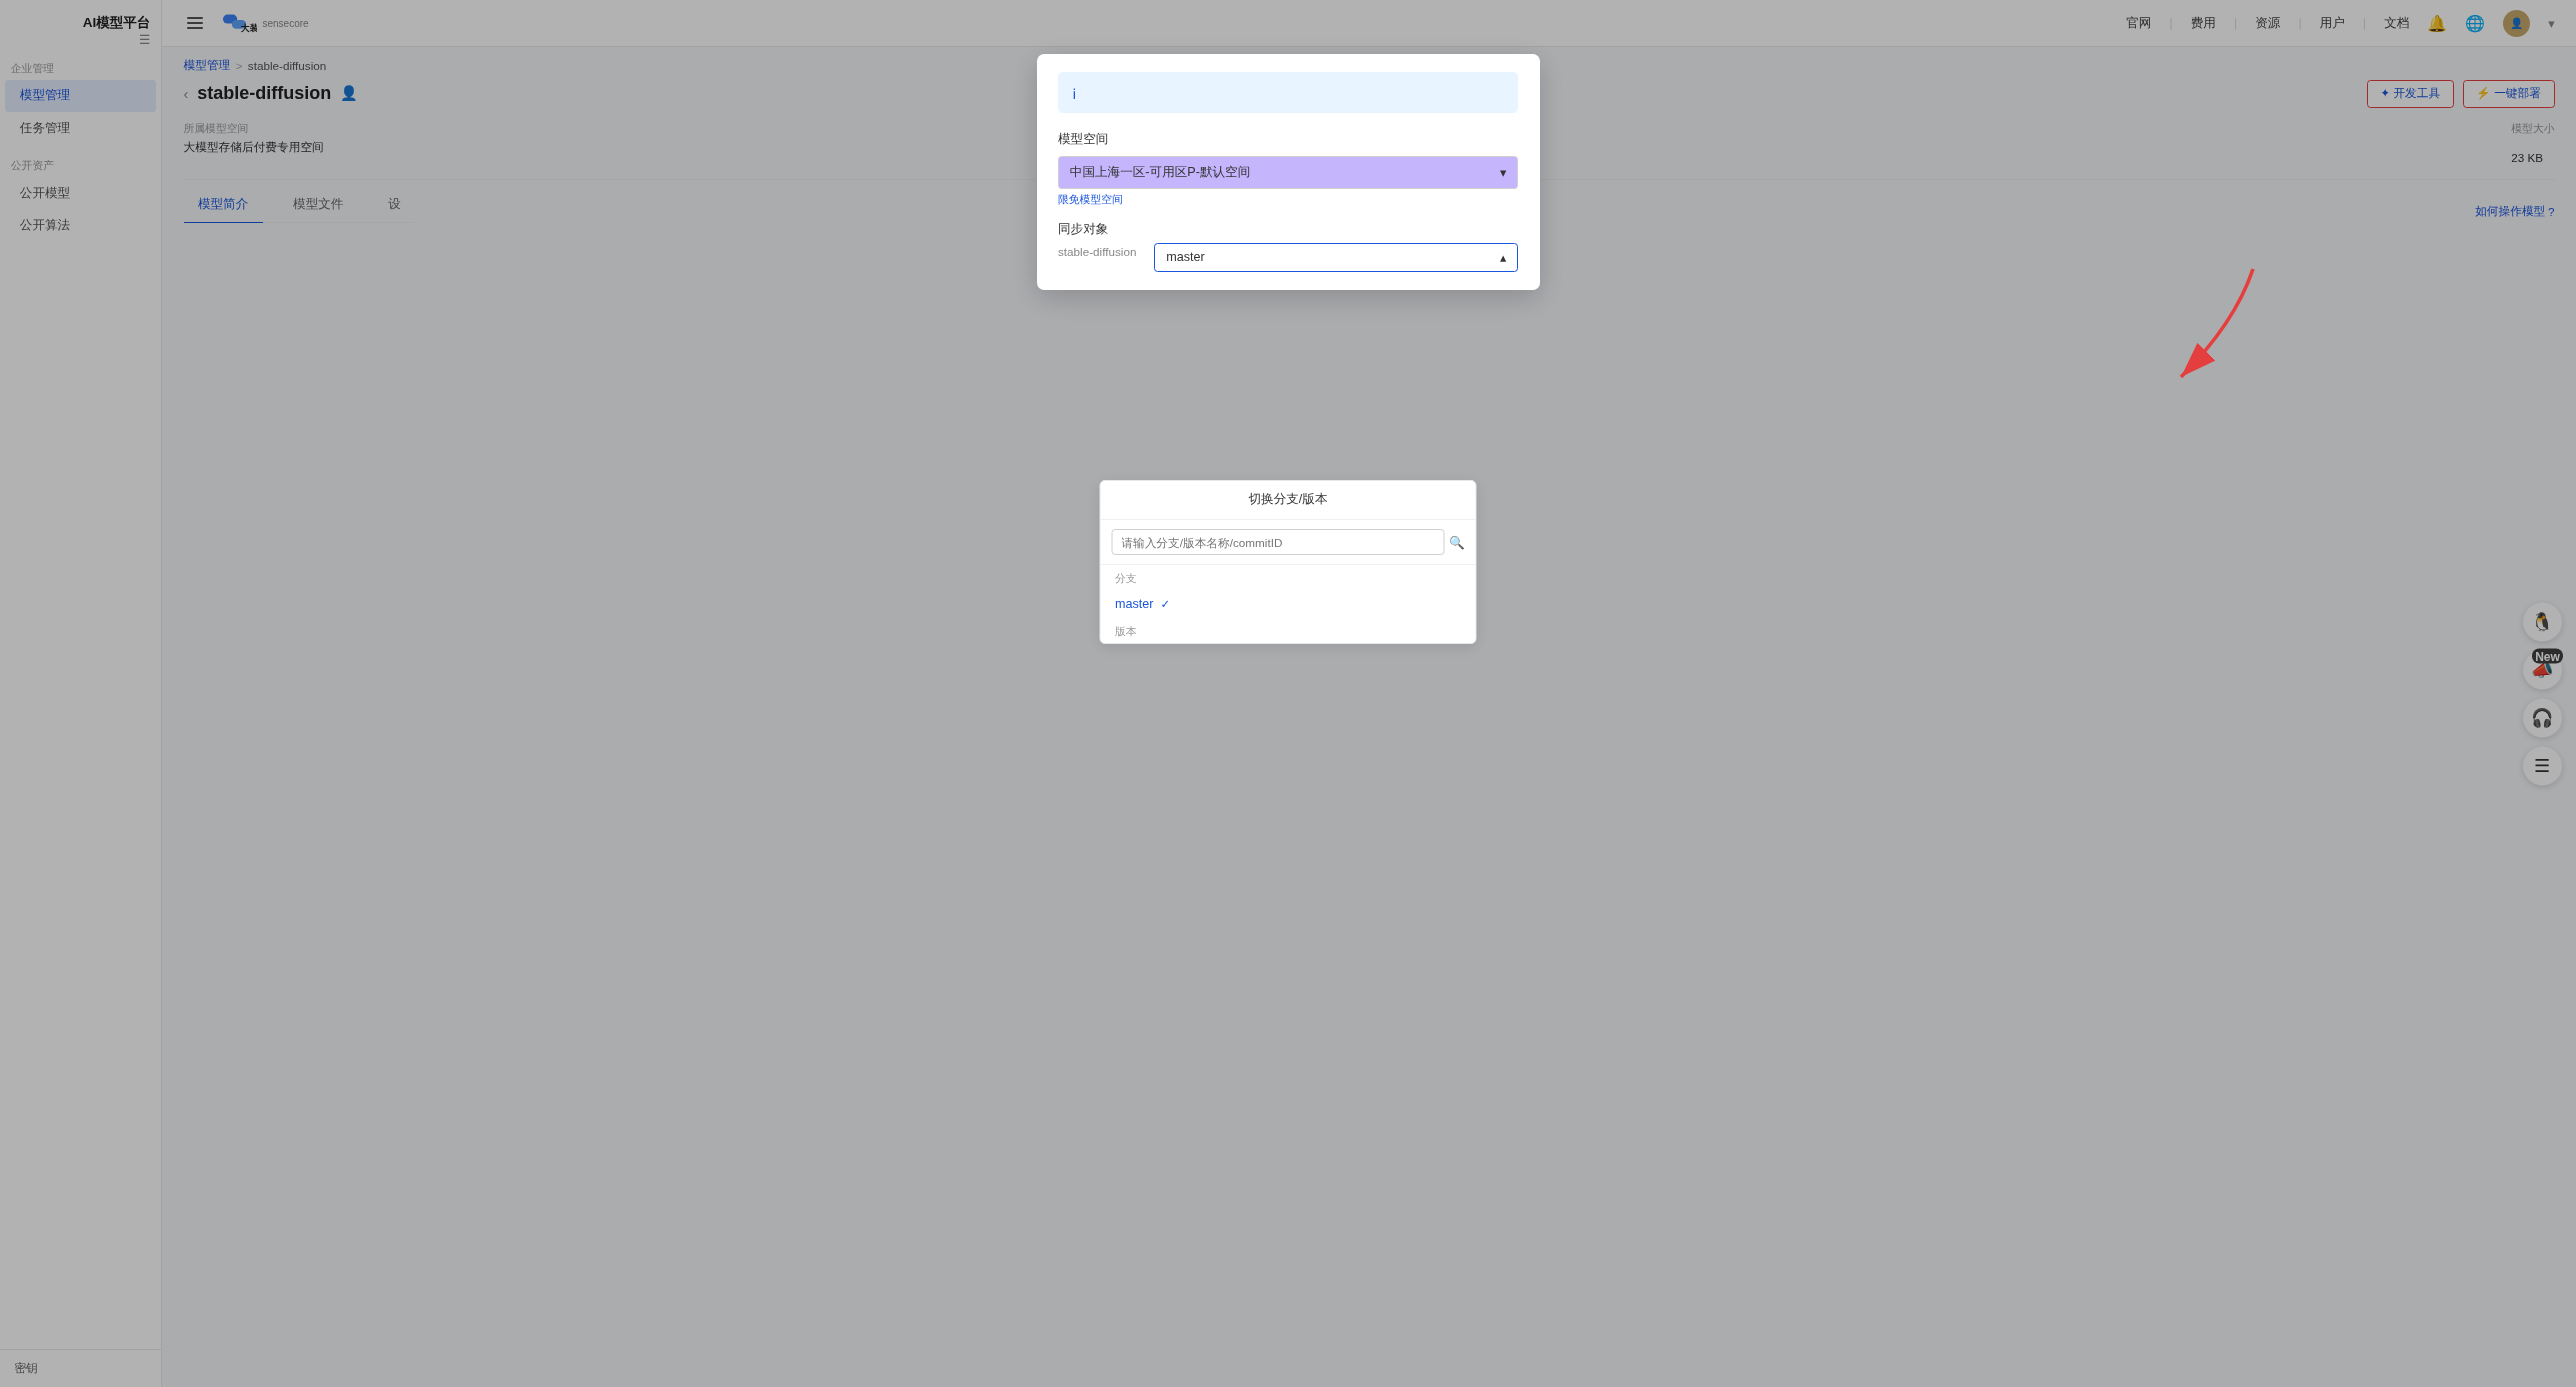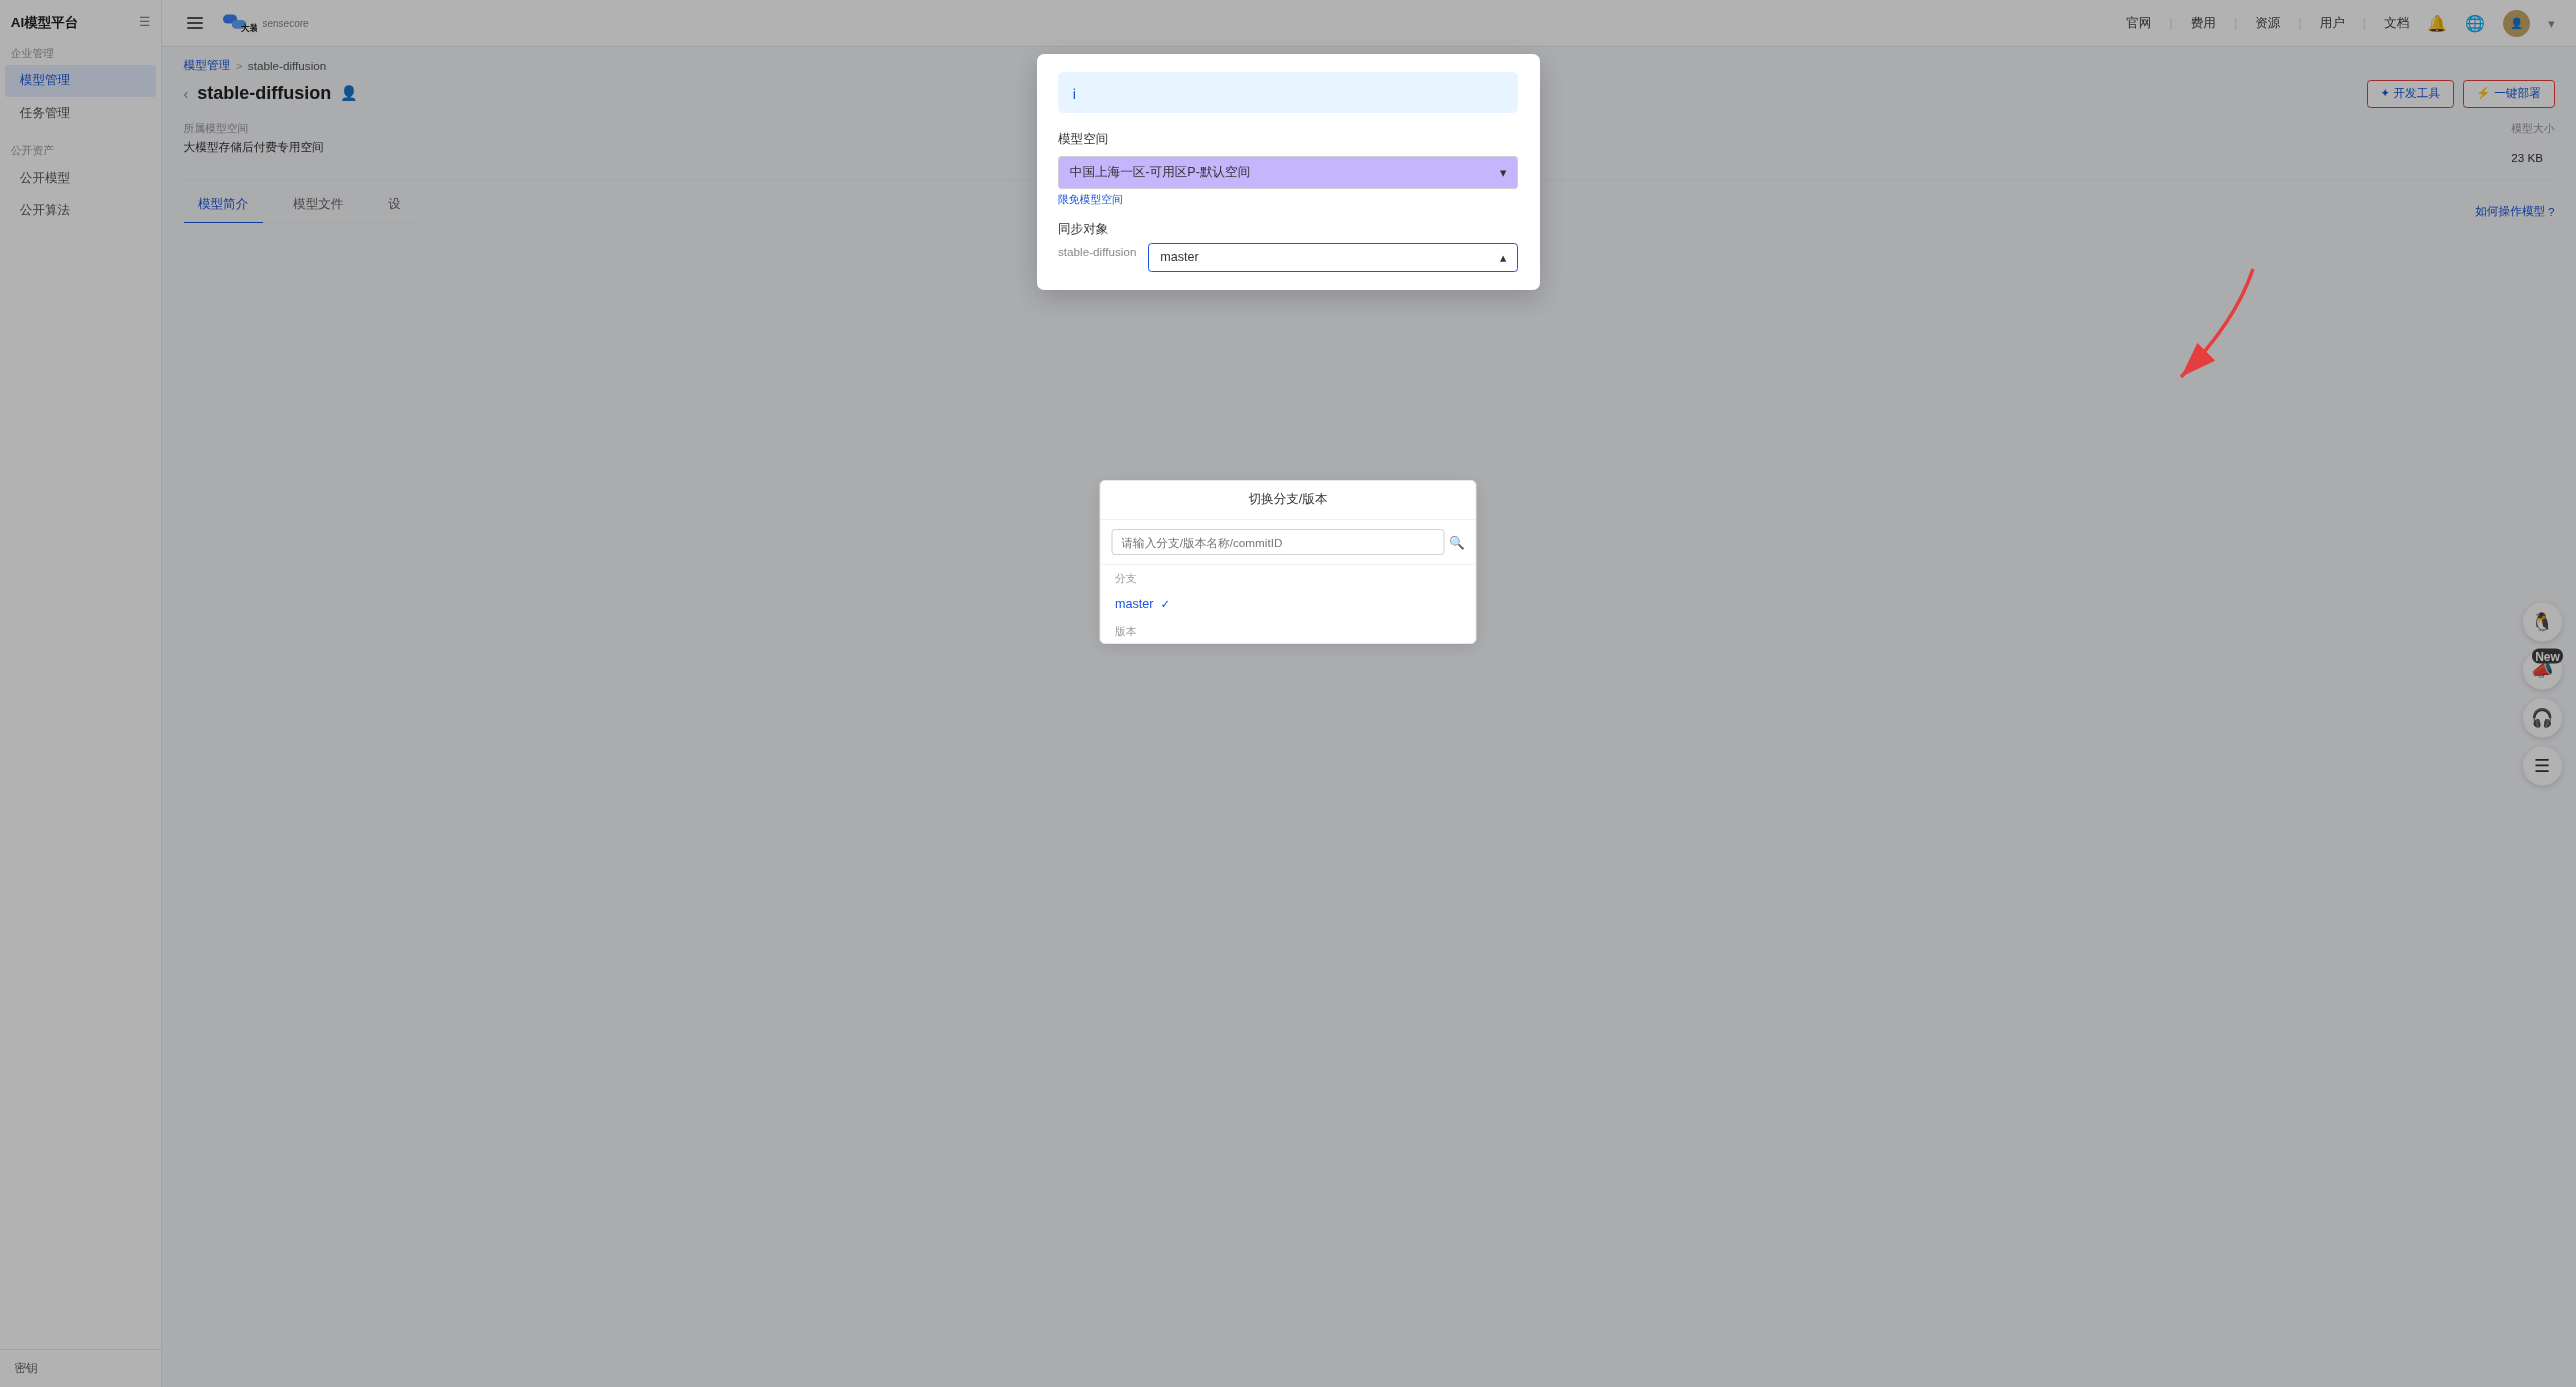--- a/index.html
+++ b/index.html
@@ -3,21 +3,21 @@
   <meta charset="utf-8">
   <style>
     * { box-sizing: border-box; margin: 0; padding: 0; }
     body { font-family: -apple-system, BlinkMacSystemFont, 'PingFang SC', 'Microsoft YaHei', sans-serif; background: #f5f6fa; color: #333; font-size: 12.6px; }
 
     
     .app-wrapper { display: flex; height: 100vh; overflow: hidden; }
 
     
     .sidebar { width: 162px; background: #fff; border-right: 0.9px solid #e8e8e8; display: flex; flex-direction: column; flex-shrink: 0; }
-    .sidebar-platform { padding: 14.4px 10.8px 7.2px; display: flex; align-items: flex-start; justify-content: space-between; }
+    .sidebar-platform { padding: 14.4px 10.8px 7.2px; display: flex; align-items: flex-end; justify-content: space-between; flex-direction: column; }
     .sidebar-platform-title { font-size: 13.5px; font-weight: 600; color: #222; }
     .sidebar-section-label { padding: 7.2px 10.8px 3.6px; font-size: 10.8px; color: #999; }
     .sidebar-item { padding: 7.2px 14.4px; cursor: pointer; color: #555; font-size: 12.6px; border-radius: 3.6px; margin: 0.9px 5.4px; }
     .sidebar-item.active { background: #e6edff; color: #1a56db; font-weight: 500; }
     .sidebar-footer { margin-top: auto; padding: 10.8px 14.4px; border-top: 0.9px solid #e8e8e8; color: #666; font-size: 11.7px; cursor: pointer; }
 
     
     .main { flex: 1; display: flex; flex-direction: column; overflow: hidden; }
 
     
@@ -66,21 +66,21 @@
     .modal-header { padding: 18px 21.5px 14.4px; display: flex; align-items: center; justify-content: space-between; border-bottom: 0.9px solid #f0f0f0; }
     .modal-title { font-size: 16px; font-weight: 600; color: #222; }
     .modal-close { cursor: pointer; font-size: 18px; color: #888; line-height: 1; }
     .modal-body { padding: 18px 21.5px; }
     .modal-info-box { background: #e8f4ff; border-radius: 5.4px; padding: 10.8px 14.4px; display: flex; gap: 9px; margin-bottom: 18px; }
     .info-icon { color: #1a56db; font-size: 14.4px; flex-shrink: 0; margin-top: 0.9px; }
     .info-text { font-size: 11.7px; color: #444; line-height: 1.6; }
     .field-label { font-size: 12.6px; color: #333; margin-bottom: 7.2px; font-weight: 500; }
     .select-box { width: 100%; padding: 7.2px 10.8px; border: 0.9px solid #d0d0d0; border-radius: 3.6px; font-size: 12.6px; color: #333; display: flex; align-items: center; justify-content: space-between; cursor: pointer; background: #c4b5fd; }
     .free-label { font-size: 10.8px; color: #1a56db; margin-top: 3.6px; cursor: pointer; }
-    .sync-target-row { display: flex; align-items: flex-start; gap: 12px; margin-top: 14.4px; }
+    .sync-target-row { display: flex; align-items: flex-start; gap: 18px; margin-top: 14.4px; }
     .branch-select { border: 1.8px solid #1a56db; border-radius: 3.6px; padding: 6.3px 10.8px; font-size: 12.6px; color: #333; display: flex; align-items: center; justify-content: space-between; cursor: pointer; width: 100%; background: #fff; }
 
     
     .dropdown-panel { background: #fff; border: 0.9px solid #e8e8e8; border-radius: 5.4px; box-shadow: 0 3.6px 14.4px rgba(0,0,0,0.1); width: 377px; margin-top: 3.6px; position: absolute; z-index: 200; left: 50%; transform: translateX(-50%); top: 476px; }
     .dropdown-header { padding: 10.8px 14.4px; font-size: 12.6px; color: #333; font-weight: 500; border-bottom: 0.9px solid #f0f0f0; text-align: center; }
     .dropdown-search { padding: 9px 10.8px; border-bottom: 0.9px solid #f0f0f0; display: flex; align-items: center; gap: 5px; }
     .dropdown-search input { border: 0.9px solid #d0d0d0; border-radius: 3.6px; padding: 5.4px 9px; font-size: 11.7px; flex: 1; outline: none; color: #333; }
     .search-icon-btn { color: #aaa; cursor: pointer; }
     .dropdown-section-label { padding: 7.2px 14.4px 3.6px; font-size: 10.8px; color: #999; font-weight: 500; }
     .dropdown-item { padding: 7.2px 14.4px; font-size: 12.6px; cursor: pointer; display: flex; align-items: center; gap: 7.2px; }

